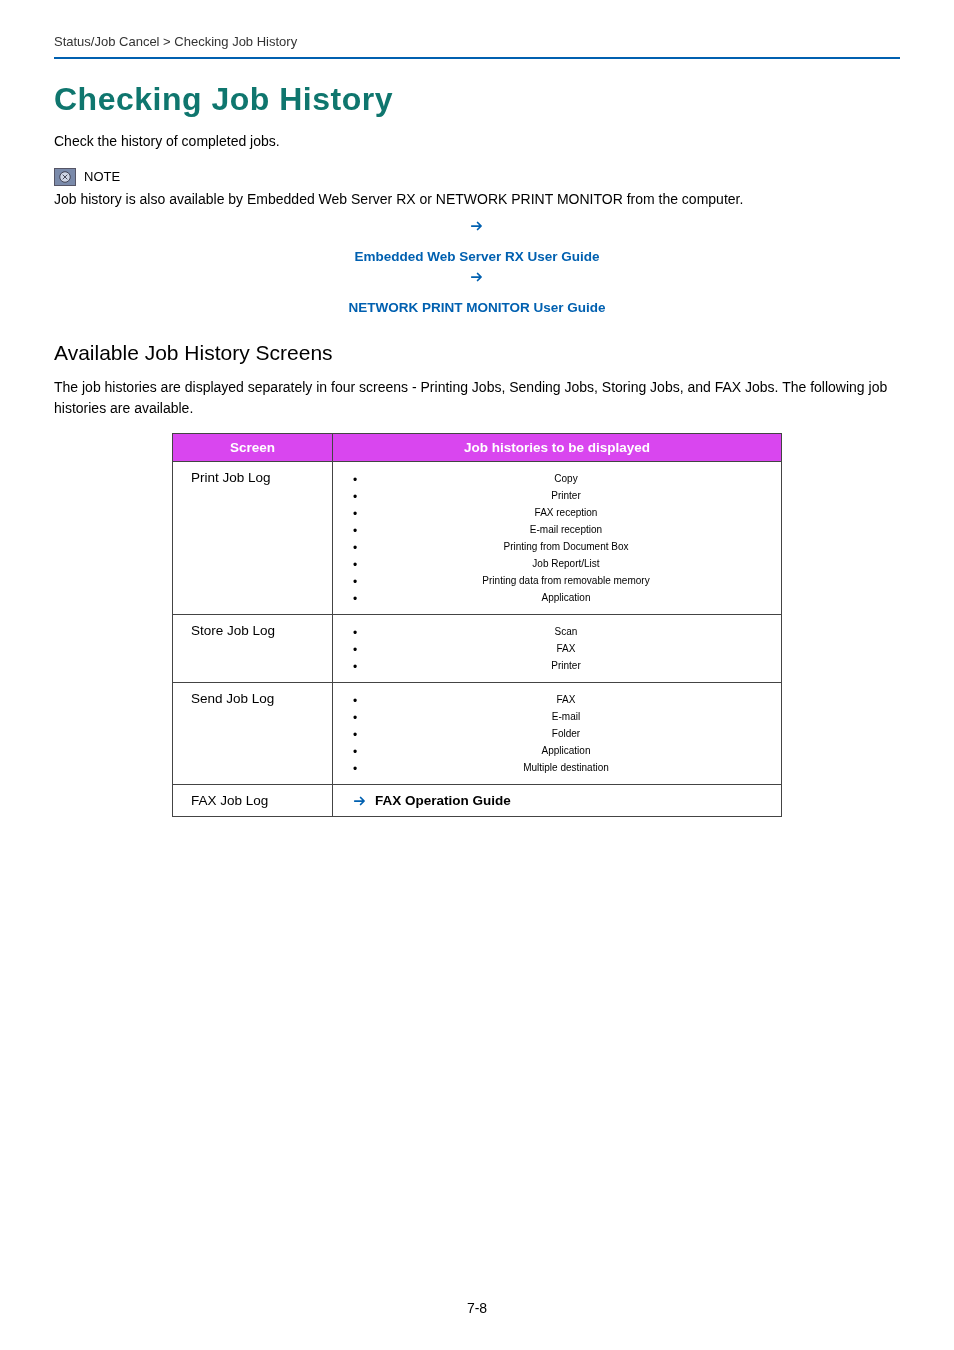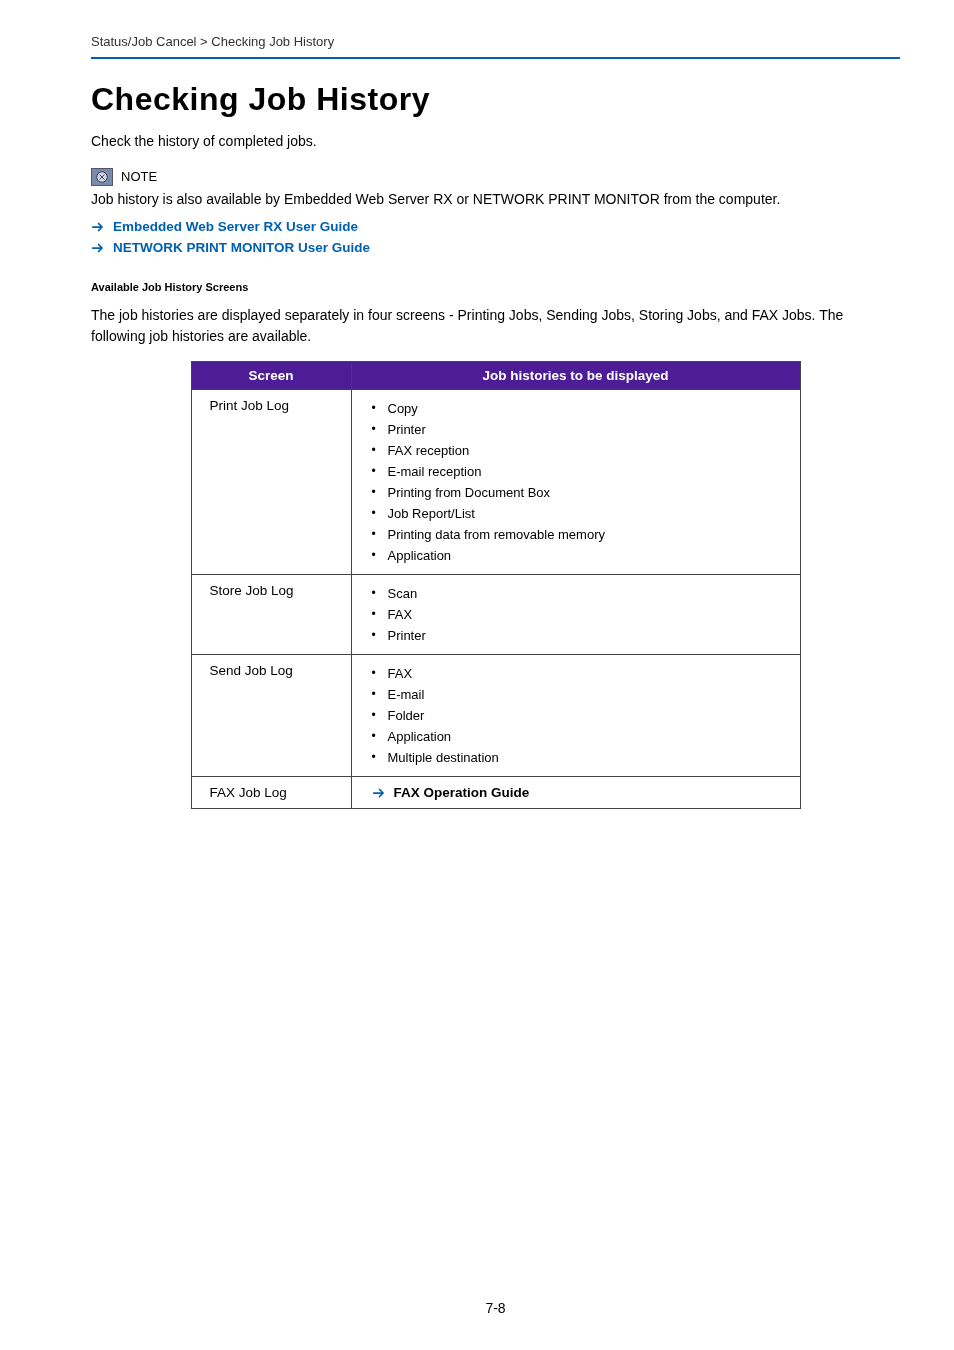--- a/index.html
+++ b/index.html
@@ -1,37 +1,37 @@
 <!DOCTYPE html>
 <html><head>
 <meta charset="utf-8">
 <style>
   * { box-sizing: border-box; margin: 0; padding: 0; }
   html, body { width: 954px; height: 1350px; background: #fff; font-family: Arial, Helvetica, sans-serif; color: #000; }
-  .page { padding: 34px 54px 34px 54px; position: relative; height: 100%; margin-left: 37px; }
+  .page { padding: 34px 54px 34px 54px; position: relative; height: 100%; }
   .breadcrumb { font-size: 13px; color: #333; margin-bottom: 8px; }
   .rule { border: none; border-top: 2px solid #0060b0; margin-bottom: 22px; }
-  .h1 { font-family: Arial, Helvetica, sans-serif; font-weight: 900; font-size: 32px; color: #000000; letter-spacing: 0.5px; margin-bottom: 14px; }
+  .h1 { font-family: Arial, Helvetica, sans-serif; font-weight: 900; font-size: 32px; color: #0f766e; letter-spacing: 0.5px; margin-bottom: 14px; }
   .body-text { font-size: 14px; color: #000; margin-bottom: 16px; line-height: 1.4; }
   .note-row { display: flex; align-items: center; gap: 8px; margin-bottom: 4px; }
   .note-icon { width: 22px; height: 18px; background: #7a8aaa; border: 1px solid #556; display: inline-flex; align-items: center; justify-content: center; }
   .note-icon svg { display: block; }
   .note-label { font-weight: normal; font-size: 13px; }
   .note-text { font-size: 14px; margin-bottom: 10px; line-height: 1.4; }
-  .link-row { display: flex; align-items: center; gap: 8px; margin: 6px 0; }
+  .link-row { display: flex; align-items: center; gap: 16px; margin: 6px 0; flex-direction: column; }
   .arrow-icon { width: 14px; height: 14px; flex: 0 0 auto; }
   .link-text { font-weight: bold; color: #0060b0; font-size: 13.5px; }
-  .h3 { font-weight: bold; font-size: 11px; margin-top: 26px; margin-bottom: 12px; }
+  .h3 { font-weight: normal; font-size: 21px; margin-top: 26px; margin-bottom: 12px; }
   .para { font-size: 14px; line-height: 1.5; margin-bottom: 14px; }
   table.data { border-collapse: collapse; margin: 0 auto; width: 610px; }
-  table.data th { background: #4c1d95; color: #fff; font-weight: bold; font-size: 13.5px; padding: 6px 8px; border: 1px solid #444; text-align: center; }
+  table.data th { background: #d946ef; color: #fff; font-weight: bold; font-size: 13.5px; padding: 6px 8px; border: 1px solid #444; text-align: center; }
   table.data td { border: 1px solid #444; padding: 8px 18px; font-size: 13.5px; vertical-align: top; }
   table.data td.screen-col { width: 160px; }
   ul.bullets { list-style: none; padding: 0; margin: 0; }
-  ul.bullets li { position: relative; padding: 3px 0 3px 18px; font-size: 13px; }
+  ul.bullets li { position: relative; padding: 3px 0 3px 18px; font-size: 10px; text-align: center; }
   ul.bullets li::before { content: "•"; position: absolute; left: 2px; top: 3px; font-size: 12px; }
   .cell-link { display: flex; align-items: center; gap: 8px; padding-left: 2px; }
   .page-num { position: absolute; bottom: 34px; left: 0; right: 0; text-align: center; font-size: 14px; }
 </style>
 </head>
 <body>
 
 <div class="page">
   <div class="breadcrumb">Status/Job Cancel &gt; Checking Job History</div>
   <hr class="rule">

